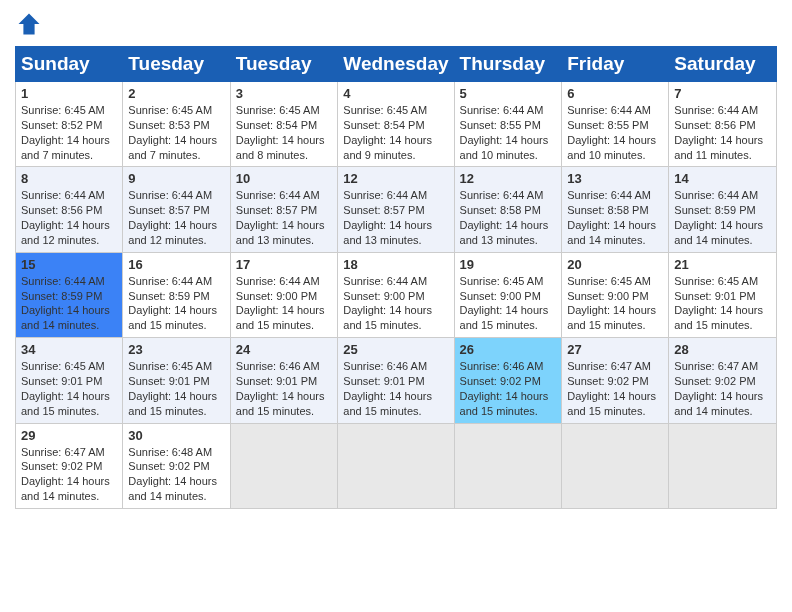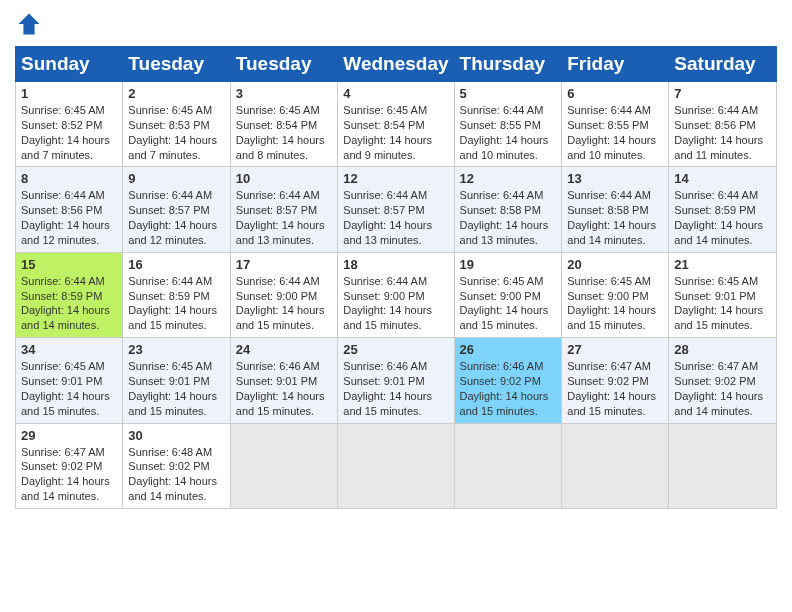--- a/index.html
+++ b/index.html
@@ -177,21 +177,21 @@
         <td style="background: rgb(238, 242, 250);">
           <span class="day-num">13</span>
           <div class="cell-content">Sunrise: 6:44 AM<br>Sunset: 8:58 PM<br>Daylight: 14 hours and 14 minutes.</div>
         </td>
         <td style="background: rgb(238, 242, 250);">
           <span class="day-num">14</span>
           <div class="cell-content">Sunrise: 6:44 AM<br>Sunset: 8:59 PM<br>Daylight: 14 hours and 14 minutes.</div>
         </td>
       </tr>
       <tr>
-        <td style="background: #bef264;">
+        <td style="background: #3b82f6;">
           <span class="day-num">15</span>
           <div class="cell-content">Sunrise: 6:44 AM<br>Sunset: 8:59 PM<br>Daylight: 14 hours and 14 minutes.</div>
         </td>
         <td style="background: rgb(255, 255, 255);">
           <span class="day-num">16</span>
           <div class="cell-content">Sunrise: 6:44 AM<br>Sunset: 8:59 PM<br>Daylight: 14 hours and 15 minutes.</div>
         </td>
         <td style="background: rgb(255, 255, 255);">
           <span class="day-num">17</span>
           <div class="cell-content">Sunrise: 6:44 AM<br>Sunset: 9:00 PM<br>Daylight: 14 hours and 15 minutes.</div>

